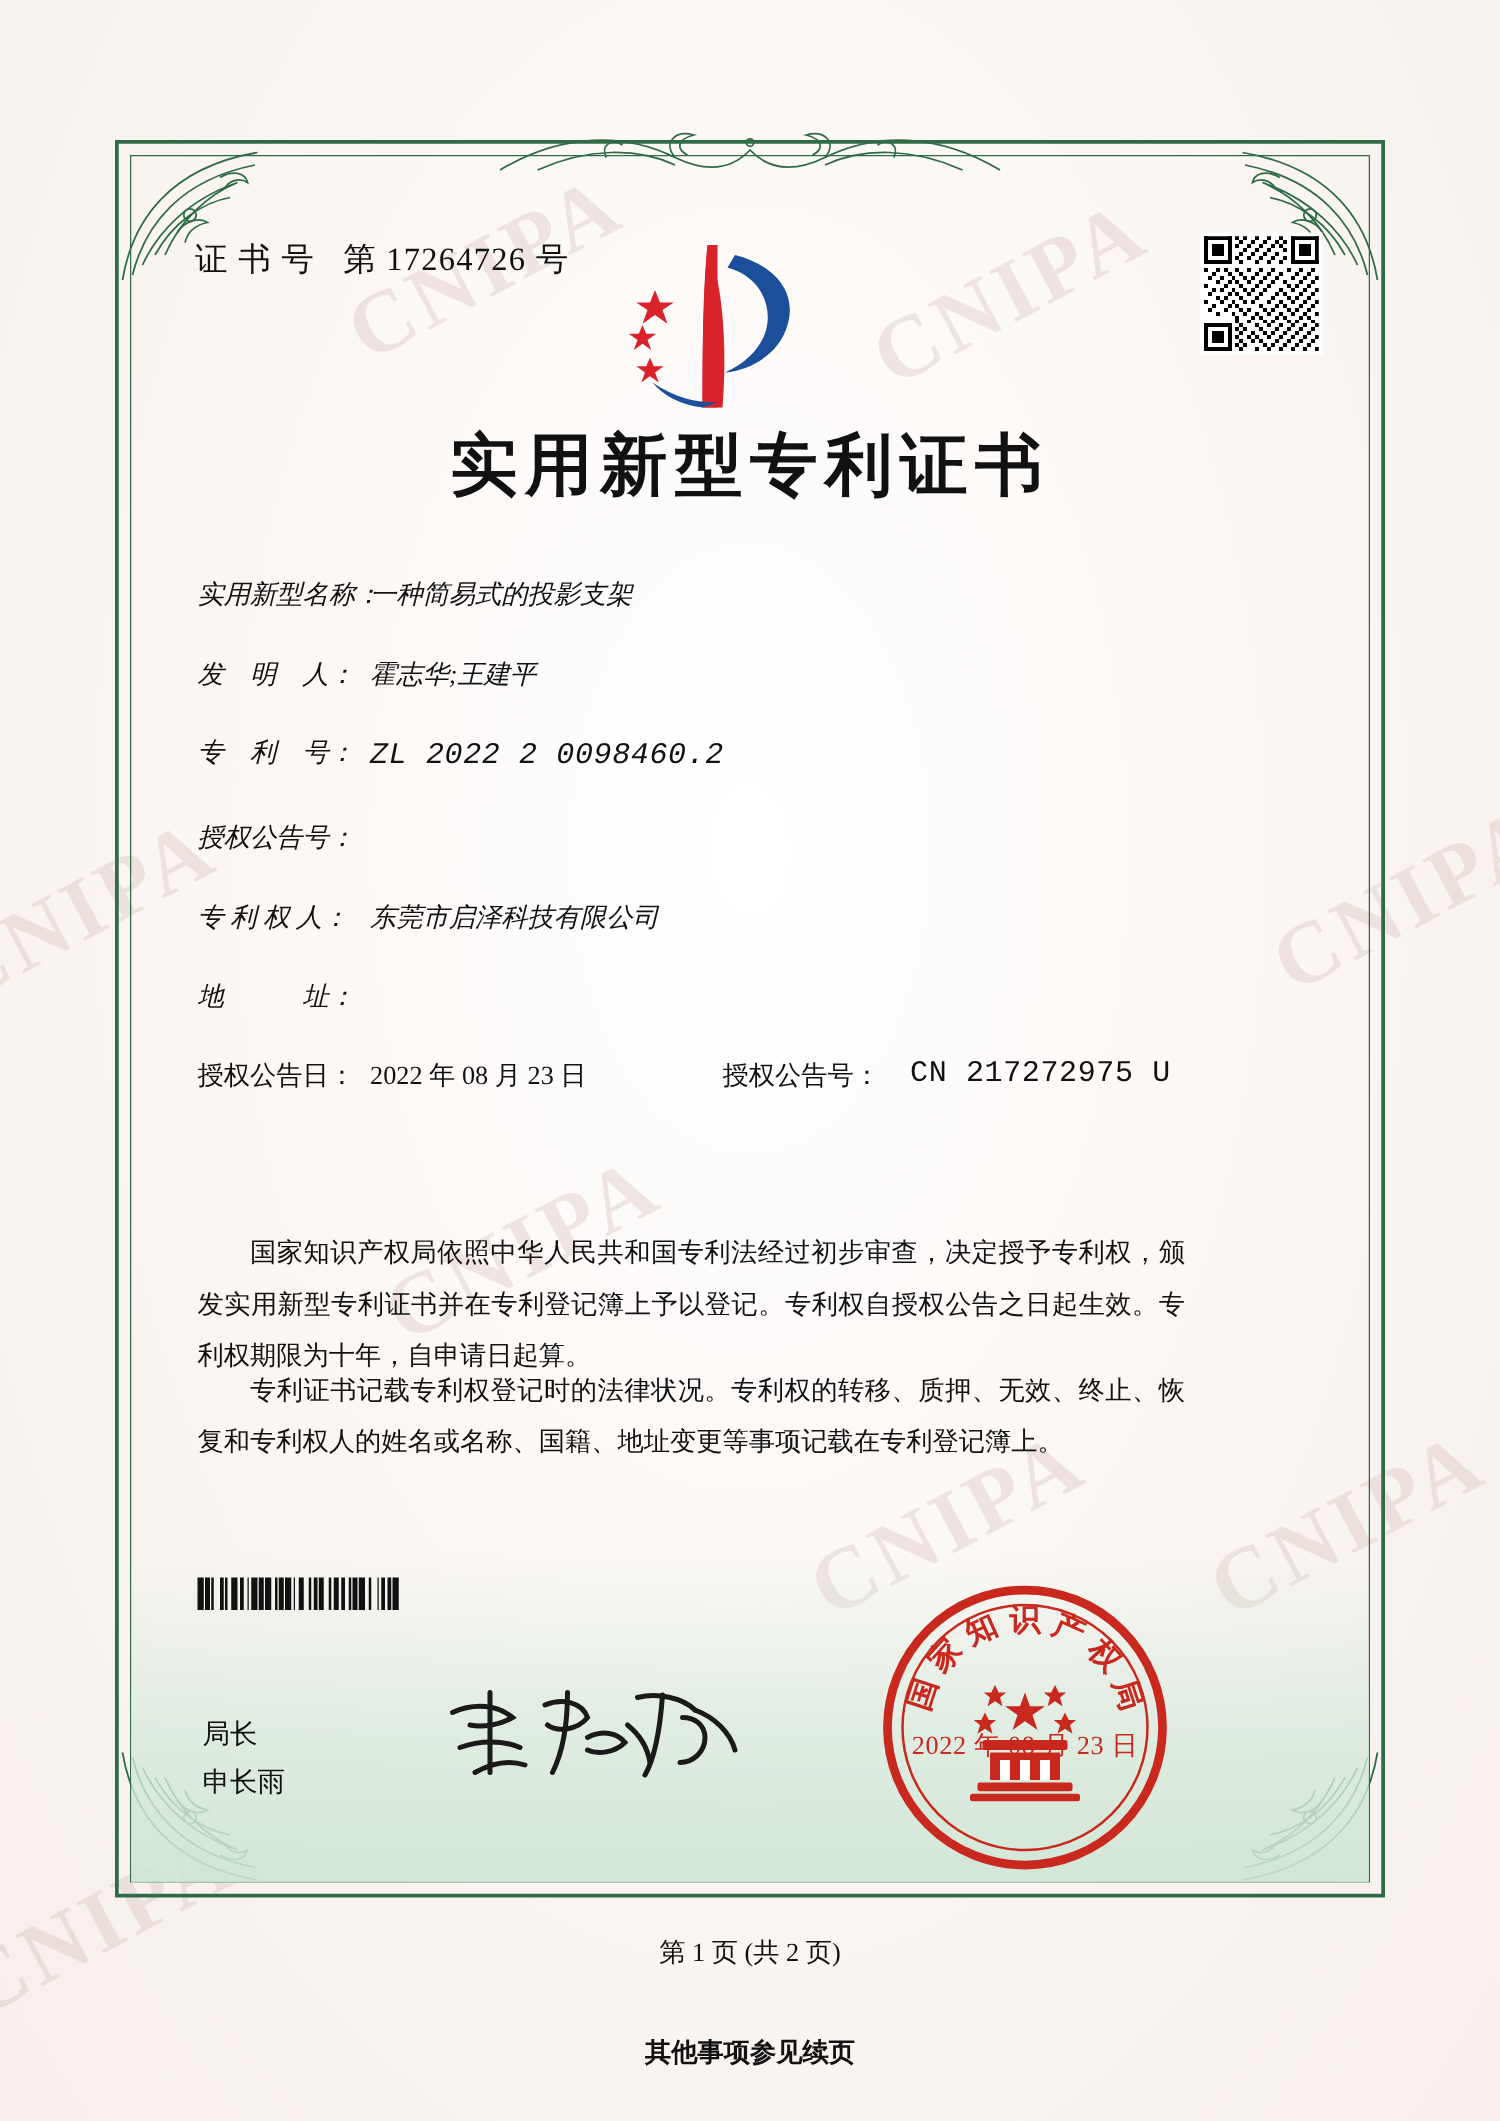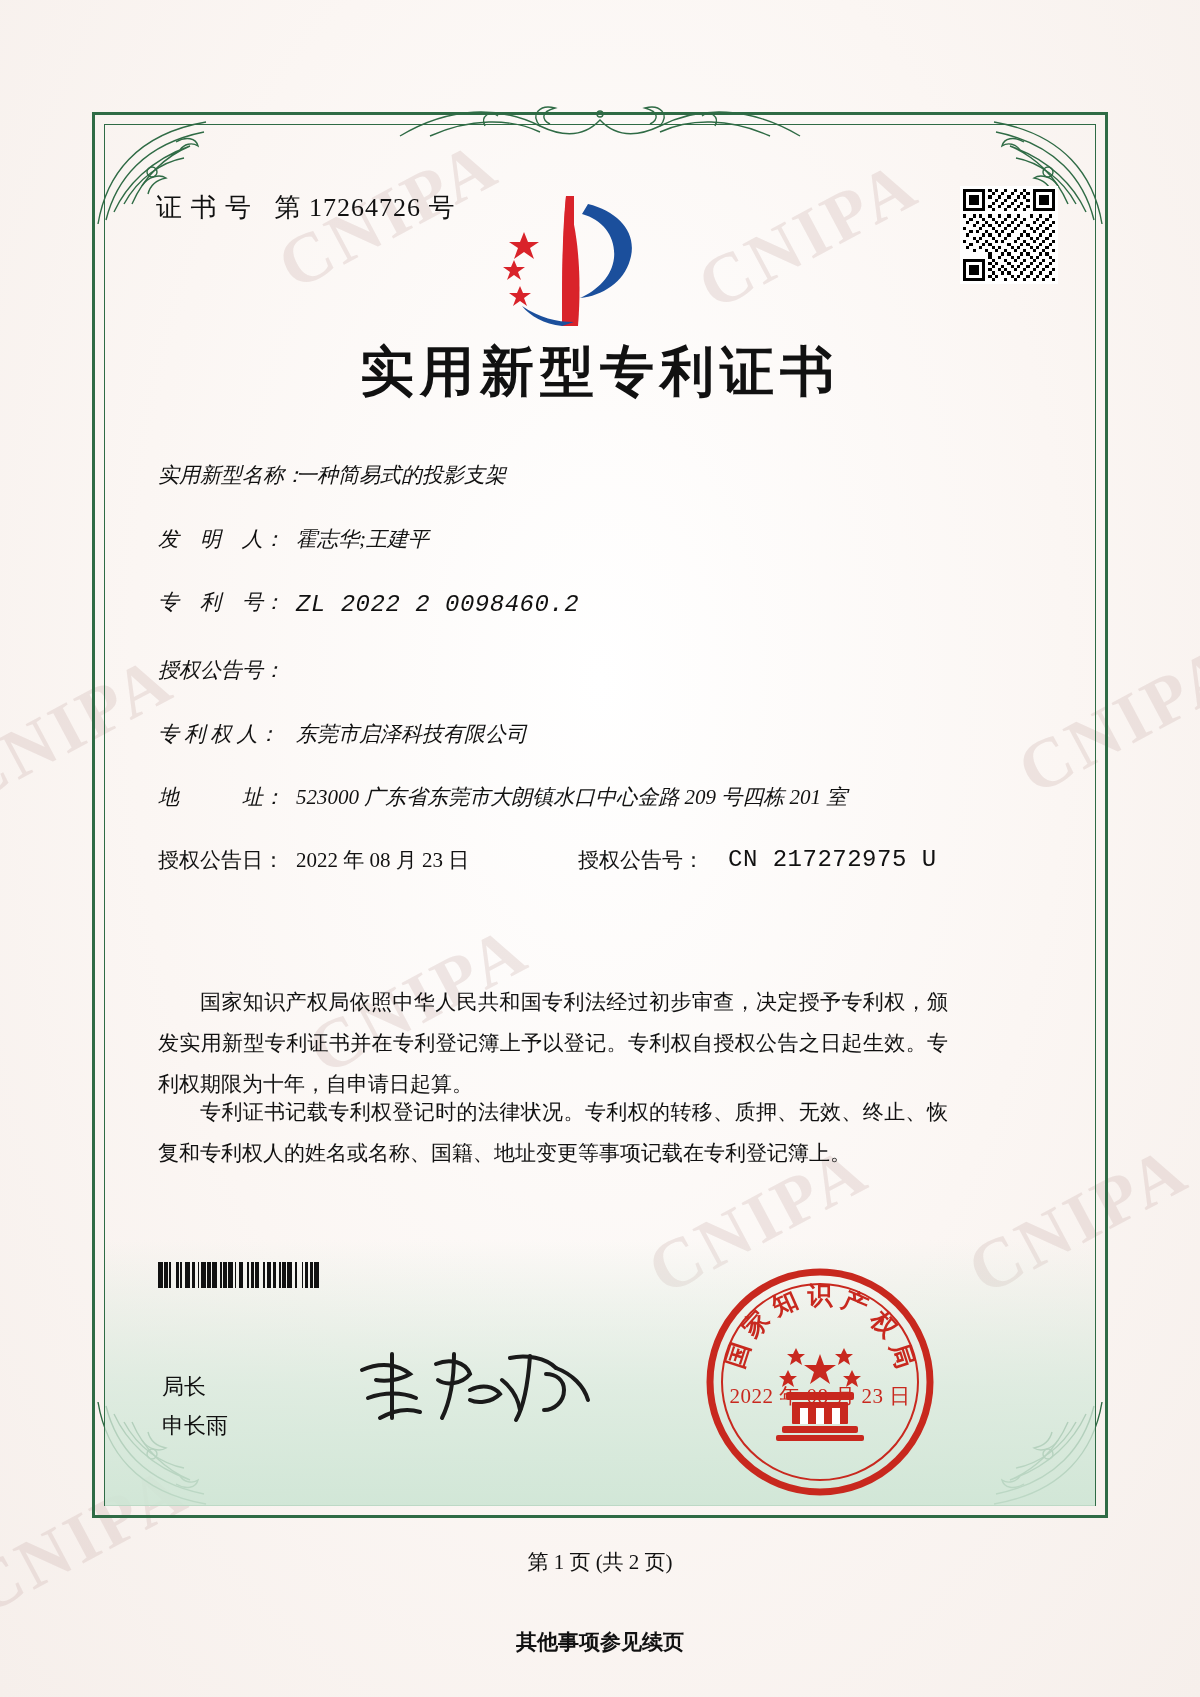--- a/index.html
+++ b/index.html
@@ -561,21 +561,20 @@
     </div>
     <div class="row">
       <div class="lab">授权公告号：</div>
     </div>
     <div class="row">
       <div class="lab">专 利 权 人：</div>
       <div class="val">东莞市启泽科技有限公司</div>
     </div>
     <div class="row">
       <div class="lab">地　　　址：</div>
-      <div class="val">523000 广东省东莞市大朗镇水口中心金路 209 号四栋 201 室</div>
     </div>
     <div class="row-pair">
       <div class="pair-left">
         <div class="lab">授权公告日：</div>
         <div class="val">2022 年 08 月 23 日</div>
       </div>
       <div class="pair-right">
         <div class="lab2">授权公告号：</div>
         <div class="val mono">CN 217272975 U</div>
       </div>

